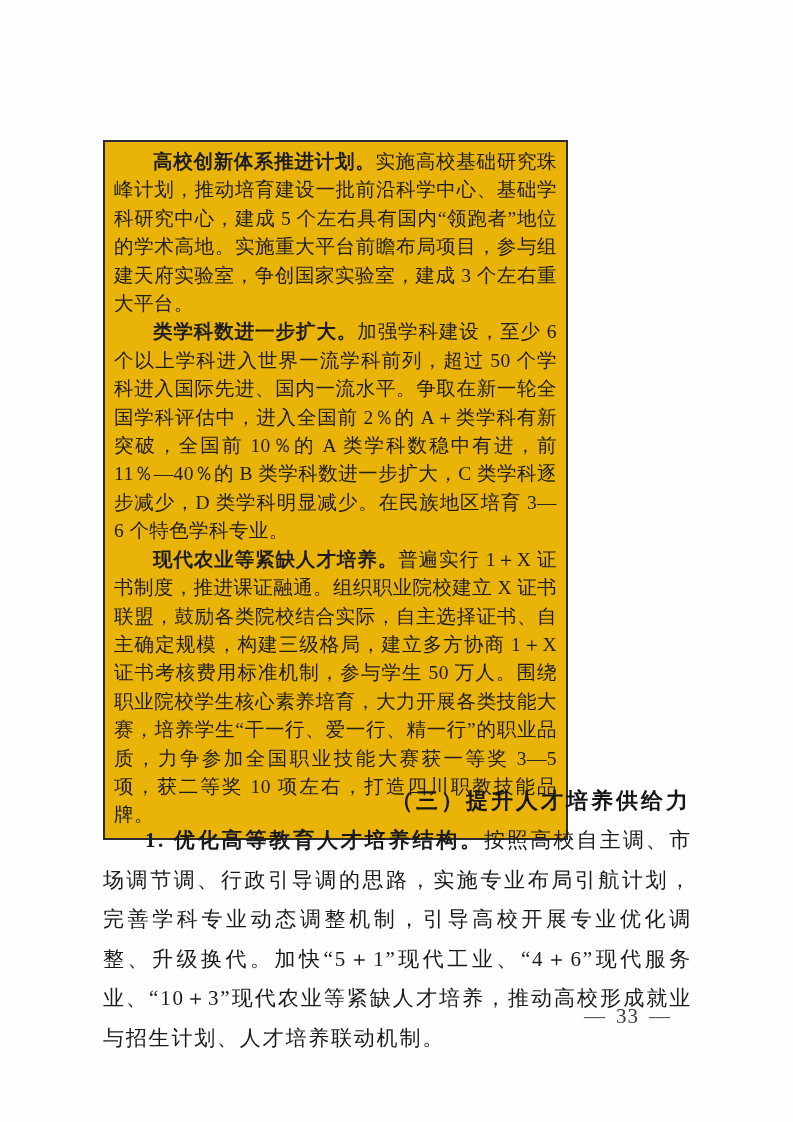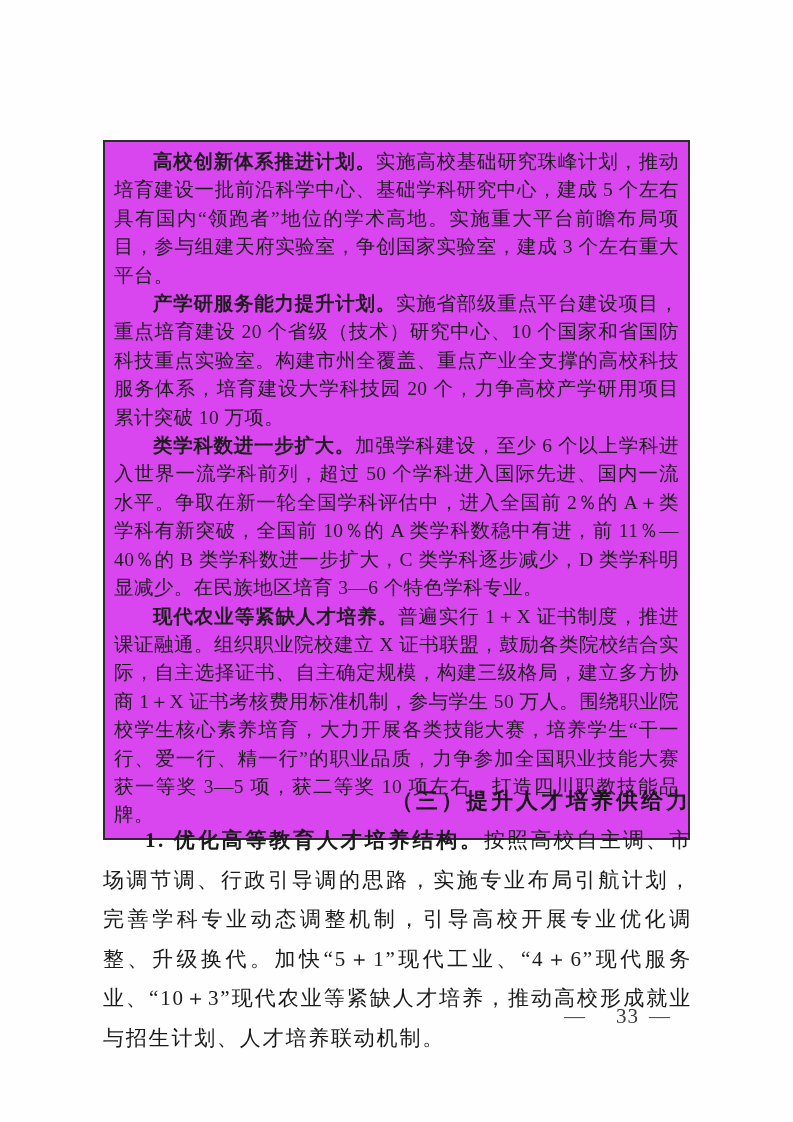--- a/index.html
+++ b/index.html
@@ -11,25 +11,25 @@
     margin: 0 auto;
     background: #fefefe;
     font-family: "Liberation Serif", "DejaVu Serif", serif;
     color: #1d1d1d;
     overflow: hidden;
   }
   .framed-box {
     position: absolute;
     left: 103px;
     top: 140px;
-    width: 587px;
+    width: 465px;
     min-height: 616px;
     border: 2px solid #2c2c2c;
     padding: 6px 9px 8px 9px;
-    background: #d946ef;
+    background: #eab308;
   }
   .box-para {
     font-size: 19.5px;
     line-height: 28.4px;
     letter-spacing: 0.4px;
     text-align: justify;
     text-justify: inter-character;
     text-indent: 2em;
   }
   .lead-in { font-weight: bold; }
@@ -62,30 +62,29 @@
   .page-footer {
     position: absolute;
     top: 1004px;
     right: 112px;
     font-size: 21px;
     color: #3b3b3b;
     letter-spacing: 1px;
     white-space: nowrap;
   }
   .page-footer .dash { display: inline-block; margin: 0 10px; color: #4a4a4a; }
-  .page-footer .num { display: inline-block; margin-left: 20px; }
+  .page-footer .num { display: inline-block; }
 </style>
 </head>
 <body>
 
 <div class="page">
 
   <div class="framed-box">
     <p class="box-para"><span class="lead-in">高校创新体系推进计划。</span><span>实施高校基础研究珠峰计划，推动培育建设一批前沿科学中心、基础学科研究中心，建成 5 个左右具有国内“领跑者”地位的学术高地。实施重大平台前瞻布局项目，参与组建天府实验室，争创国家实验室，建成 3 个左右重大平台。</span></p>
-    <p class="box-para"><span class="lead-in">产学研服务能力提升计划。</span><span>实施省部级重点平台建设项目，重点培育建设 20 个省级（技术）研究中心、10 个国家和省国防科技重点实验室。构建市州全覆盖、重点产业全支撑的高校科技服务体系，培育建设大学科技园 20 个，力争高校产学研用项目累计突破 10 万项。</span></p>
     <p class="box-para"><span class="lead-in">类学科数进一步扩大。</span><span>加强学科建设，至少 6 个以上学科进入世界一流学科前列，超过 50 个学科进入国际先进、国内一流水平。争取在新一轮全国学科评估中，进入全国前 2％的 A＋类学科有新突破，全国前 10％的 A 类学科数稳中有进，前 11％—40％的 B 类学科数进一步扩大，C 类学科逐步减少，D 类学科明显减少。在民族地区培育 3—6 个特色学科专业。</span></p>
     <p class="box-para"><span class="lead-in">现代农业等紧缺人才培养。</span><span>普遍实行 1＋X 证书制度，推进课证融通。组织职业院校建立 X 证书联盟，鼓励各类院校结合实际，自主选择证书、自主确定规模，构建三级格局，建立多方协商 1＋X 证书考核费用标准机制，参与学生 50 万人。围绕职业院校学生核心素养培育，大力开展各类技能大赛，培养学生“干一行、爱一行、精一行”的职业品质，力争参加全国职业技能大赛获一等奖 3—5 项，获二等奖 10 项左右，打造四川职教技能品牌。</span></p>
   </div>
 
   <h3 class="section-heading">（三）提升人才培养供给力</h3>
 
   <p class="body-para"><span class="lead-in">1. 优化高等教育人才培养结构。</span><span>按照高校自主调、市场调节调、行政引导调的思路，实施专业布局引航计划，完善学科专业动态调整机制，引导高校开展专业优化调整、升级换代。加快“5＋1”现代工业、“4＋6”现代服务业、“10＋3”现代农业等紧缺人才培养，推动高校形成就业与招生计划、人才培养联动机制。</span></p>
 
   <div class="page-footer">
     <span class="dash">—</span><span class="num">33</span><span class="dash">—</span>

